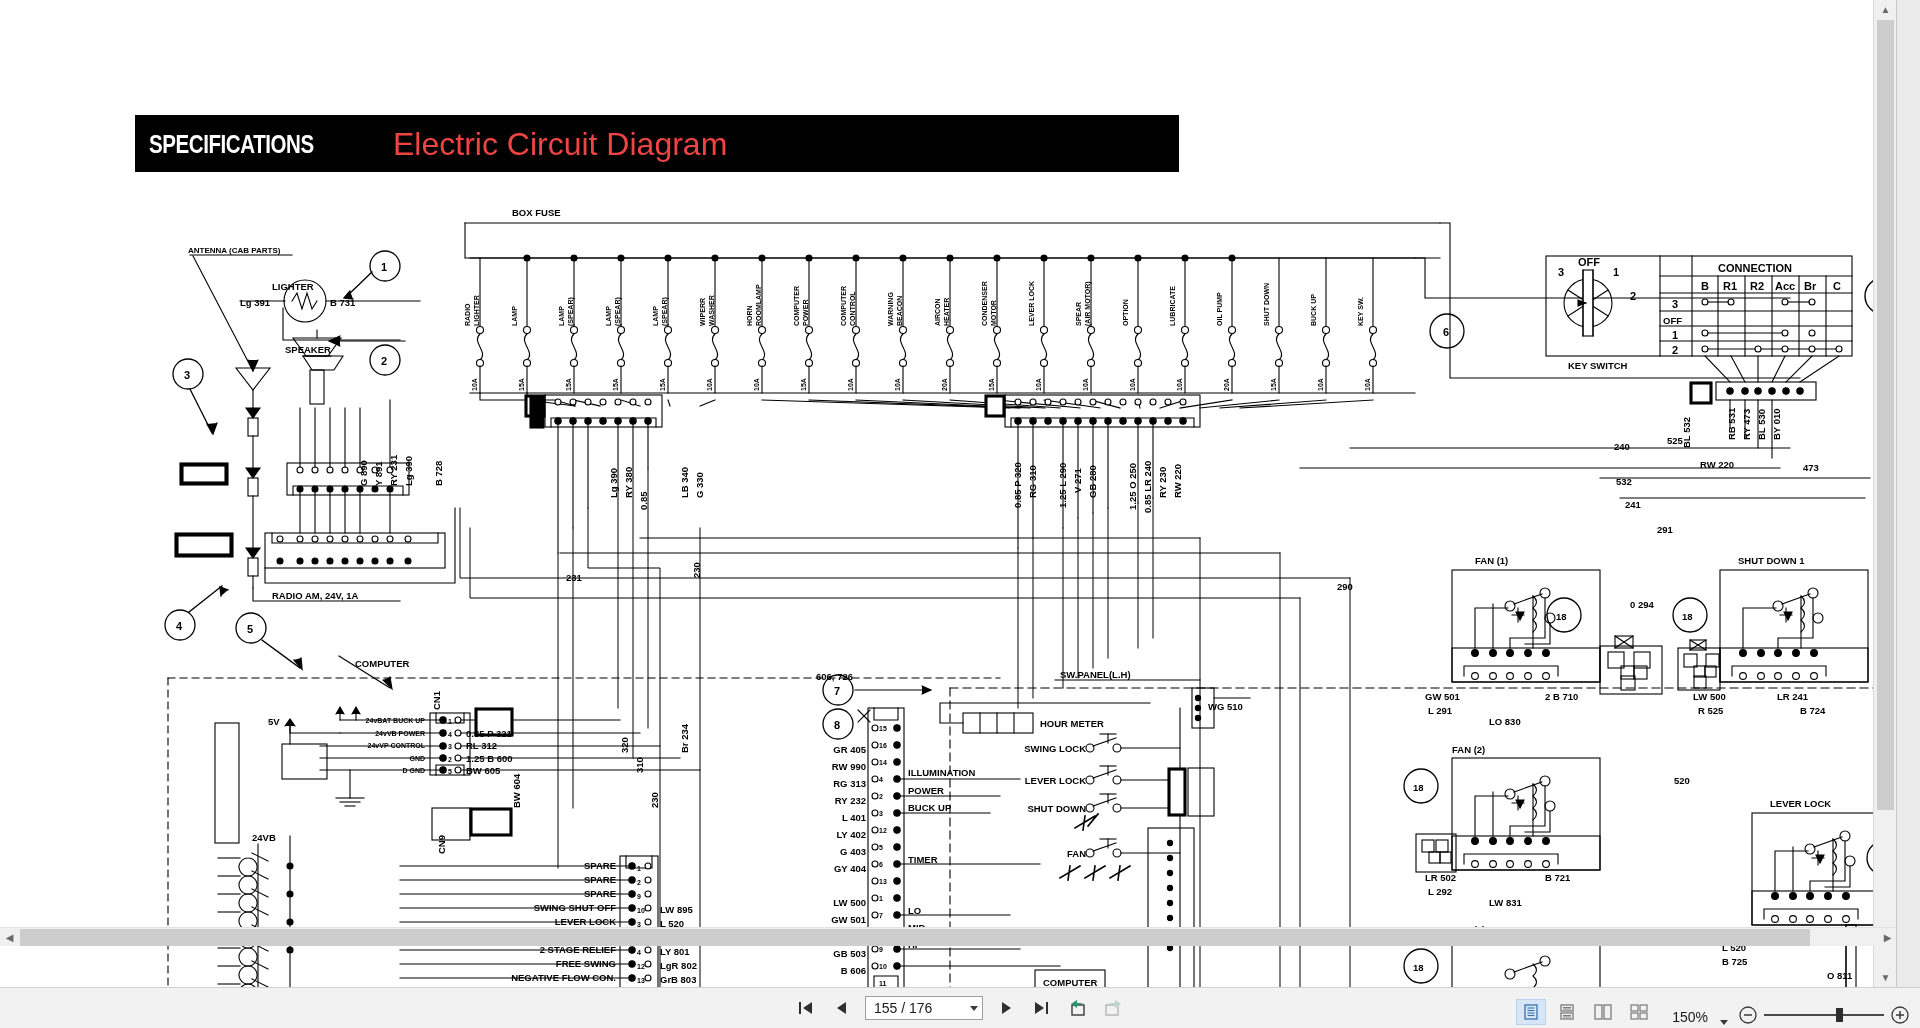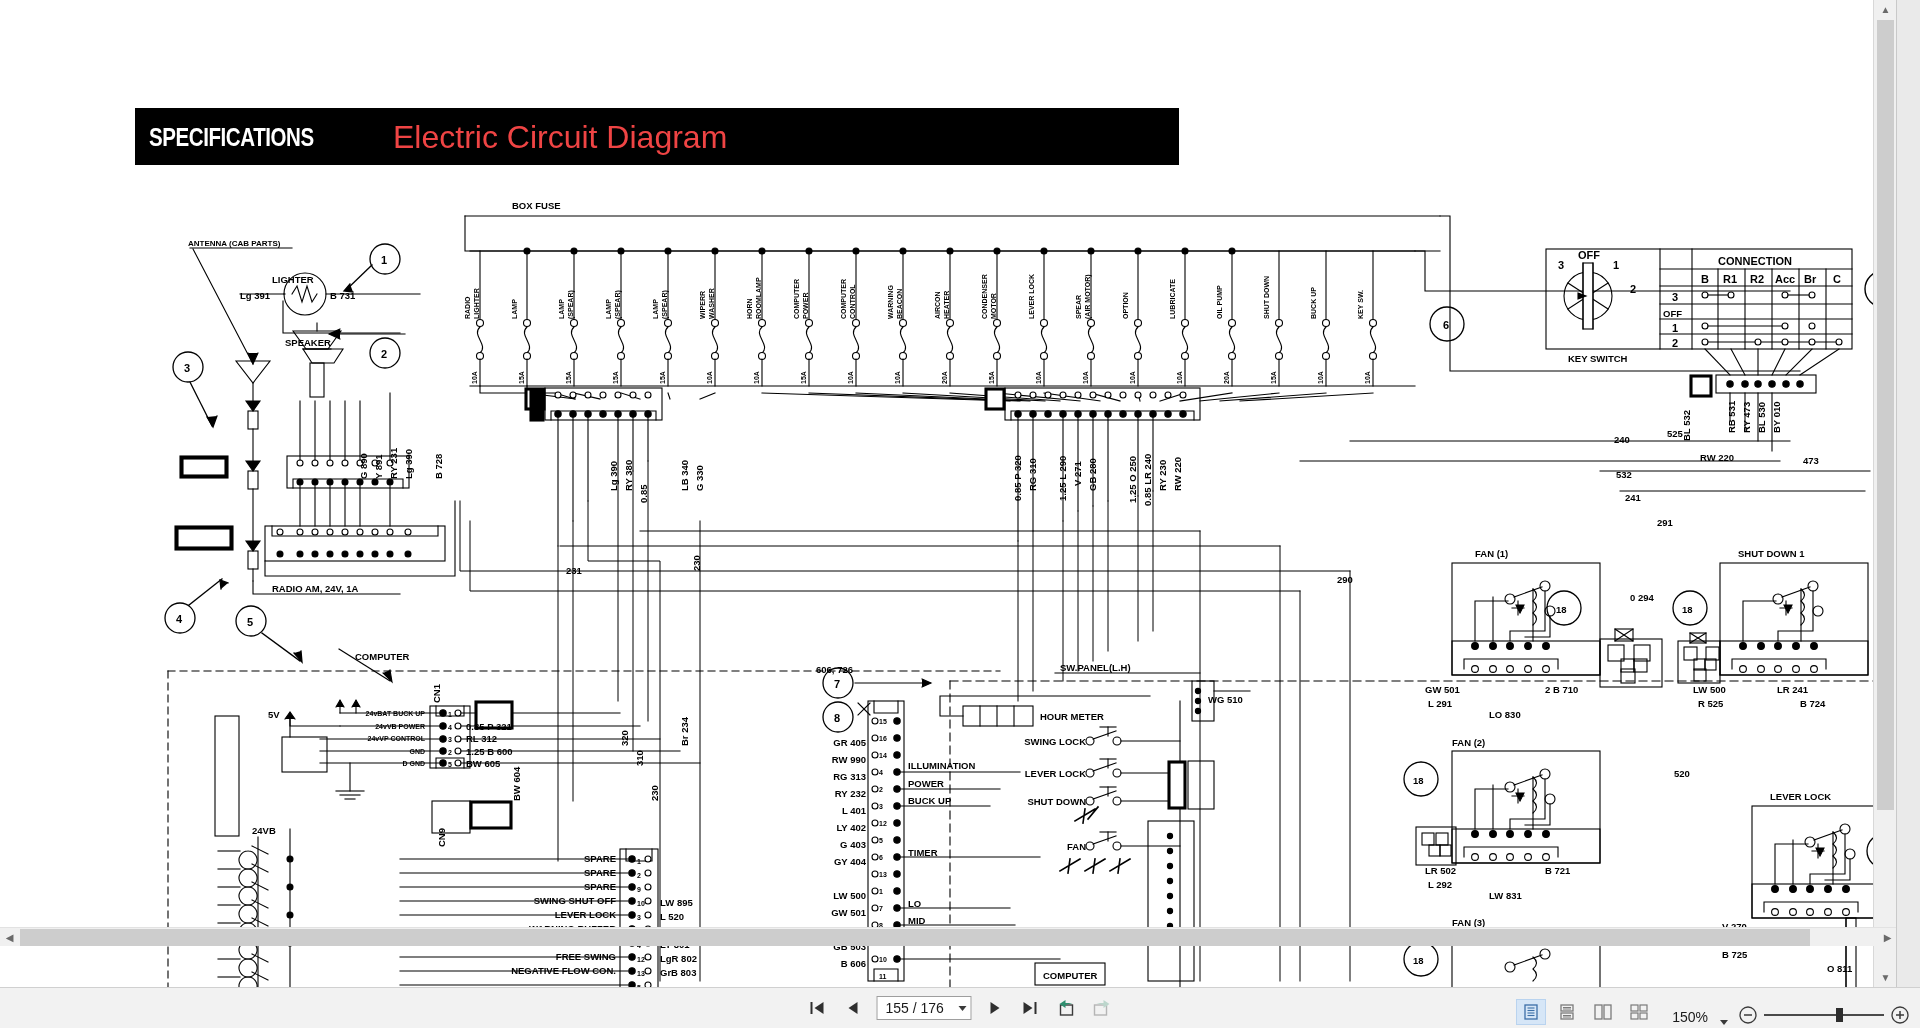--- a/index.html
+++ b/index.html
@@ -14,21 +14,21 @@
 
   
   #viewport {
     position: absolute; left: 0; top: 0;
     width: 1897px; height: 987px;
     background: #ffffff;
     overflow: hidden;
     border-right: 1px solid #c9c9c9;
   }
   #page {
-    position: absolute; left: 0; top: 1px;
+    position: absolute; left: 0; top: 8px;
     width: 1897px; height: 987px;
     background: #fff;
   }
   #page svg { display: block; }
 
   
   .sb-v {
     position: absolute; right: 0; top: 0;
     width: 23px; height: 987px;
     background: #f0f0f0; border-left: 1px solid #d8d8d8;
@@ -69,21 +69,21 @@
     position: absolute; right: 10px;
     display: flex; align-items: flex-end; gap: 6px; height: 34px;
   }
   .tbtn {
     width: 26px; height: 26px;
     display: flex; align-items: center; justify-content: center;
     background: transparent; border: none; cursor: default;
   }
   .tbtn svg { display: block; }
   .pagebox {
-    width: 95px; height: 24px;
+    width: 118px; height: 24px;
     border: 1px solid #9e9e9e; background: #fff;
     display: flex; align-items: center; padding: 0 4px 0 8px;
     font-size: 14px; color: #1a1a1a;
   }
   .pagebox .val { flex: 1; }
   .pagebox .caret {
     width: 0; height: 0;
     border-left: 4px solid transparent; border-right: 4px solid transparent;
     border-top: 5px solid #3a3a3a;
   }

